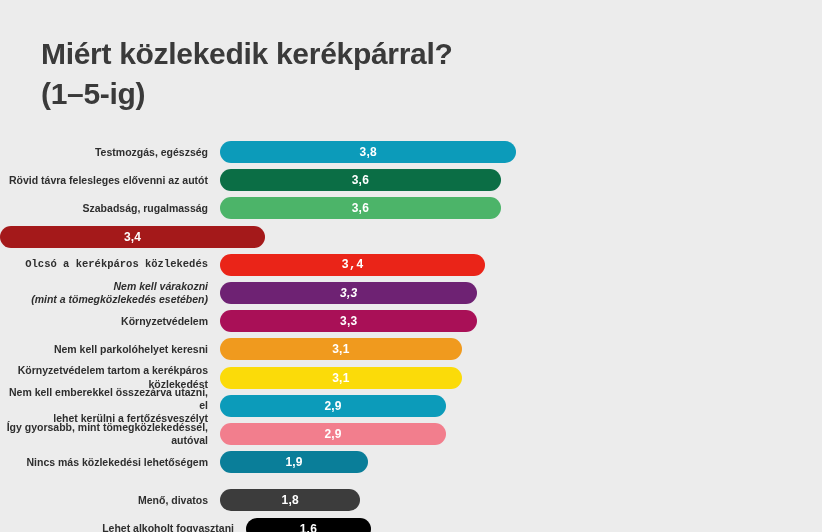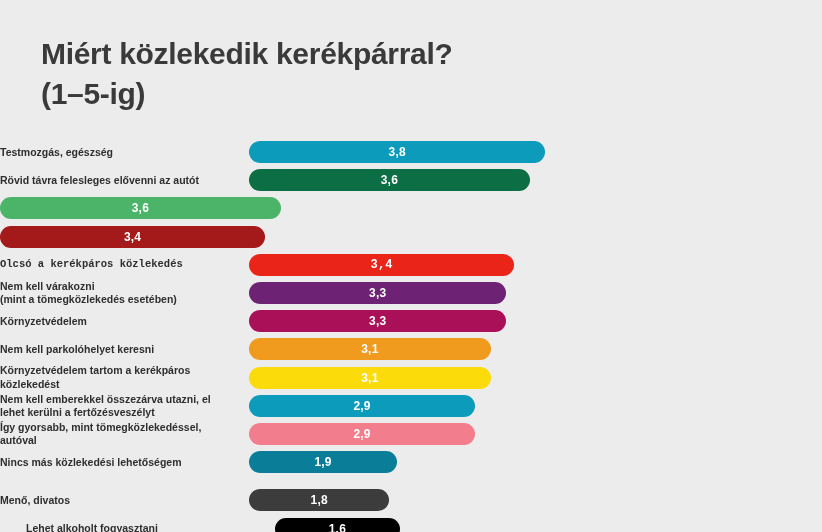--- a/index.html
+++ b/index.html
@@ -38,23 +38,24 @@
     top: 138px;
     width: 822px;
   }
   .row {
     position: relative;
     width: 822px;
     display: flex;
     align-items: center;
   }
   .row-label {
-    width: 249px;
+    width: 220px;
     padding-right: 12px;
     box-sizing: border-box;
+    text-align: right;
     font-size: 10.5px;
     font-weight: bold;
     line-height: 1.25;
     color: #2e2e2e;
     white-space: pre-line;
     flex: none;
   }
   .bar-area {
     position: relative;
     flex: 1;
@@ -98,20 +99,21 @@
       </div>
       <div class="row" style="height: 28.2px;">
         <div class="row-label">Rövid távra felesleges elővenni az autót</div>
         <div class="bar-area">
           <div class="bar" style="width: 280.8px; background: rgb(11, 110, 69);">
             <span class="bar-value">3,6</span>
           </div>
         </div>
       </div>
       <div class="row" style="height: 28.2px;">
+        <div class="row-label">Szabadság, rugalmasság</div>
         <div class="bar-area">
           <div class="bar" style="width: 280.8px; background: rgb(76, 180, 105);">
             <span class="bar-value">3,6</span>
           </div>
         </div>
       </div>
       <div class="row" style="height: 28.2px;">
         <div class="bar-area">
           <div class="bar" style="width: 265.2px; background: rgb(164, 25, 26);">
             <span class="bar-value">3,4</span>
@@ -119,21 +121,21 @@
         </div>
       </div>
       <div class="row" style="height: 28.2px; font-family: Liberation Mono, monospace;">
         <div class="row-label">Olcsó a kerékpáros közlekedés</div>
         <div class="bar-area">
           <div class="bar" style="width: 265.2px; background: rgb(234, 36, 24);">
             <span class="bar-value">3,4</span>
           </div>
         </div>
       </div>
-      <div class="row" style="height: 28.2px;">
+      <div class="row" style="height: 28.2px; font-style: italic;">
         <div class="row-label">Nem kell várakozni
 (mint a tömegközlekedés esetében)</div>
         <div class="bar-area">
           <div class="bar" style="width: 257.4px; background: rgb(110, 34, 115);">
             <span class="bar-value">3,3</span>
           </div>
         </div>
       </div>
       <div class="row" style="height: 28.2px;">
         <div class="row-label">Környzetvédelem</div>

